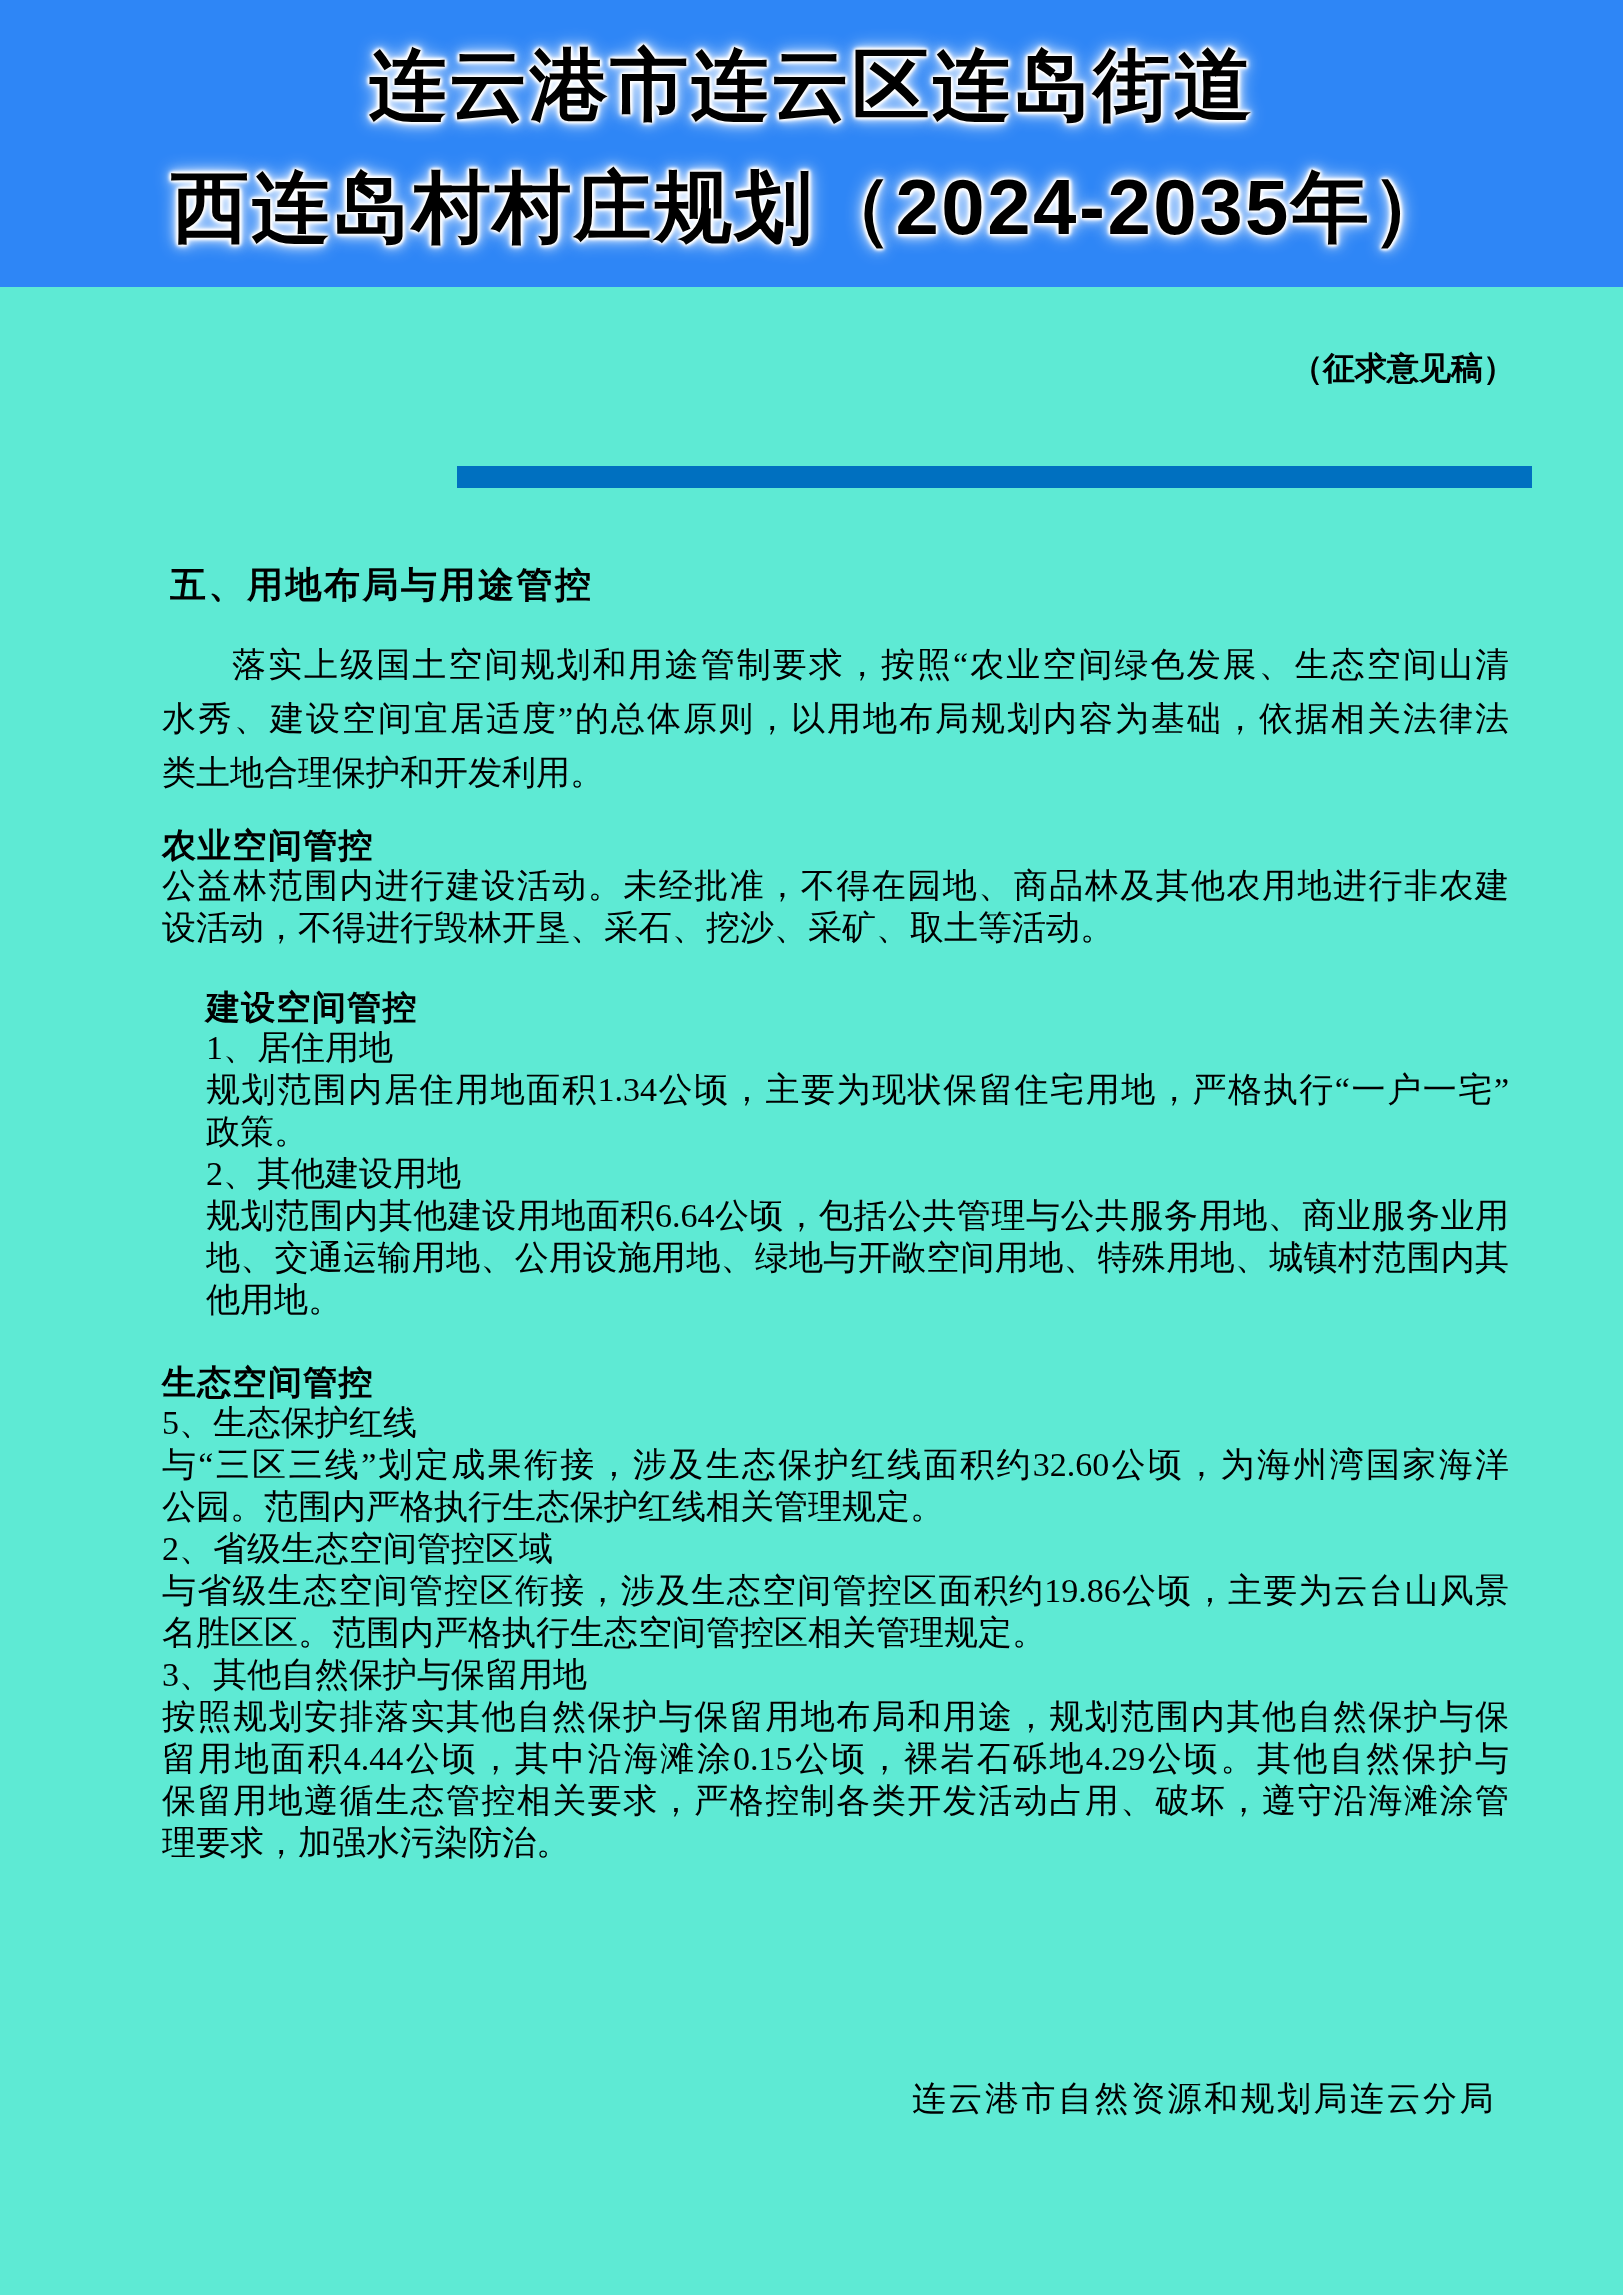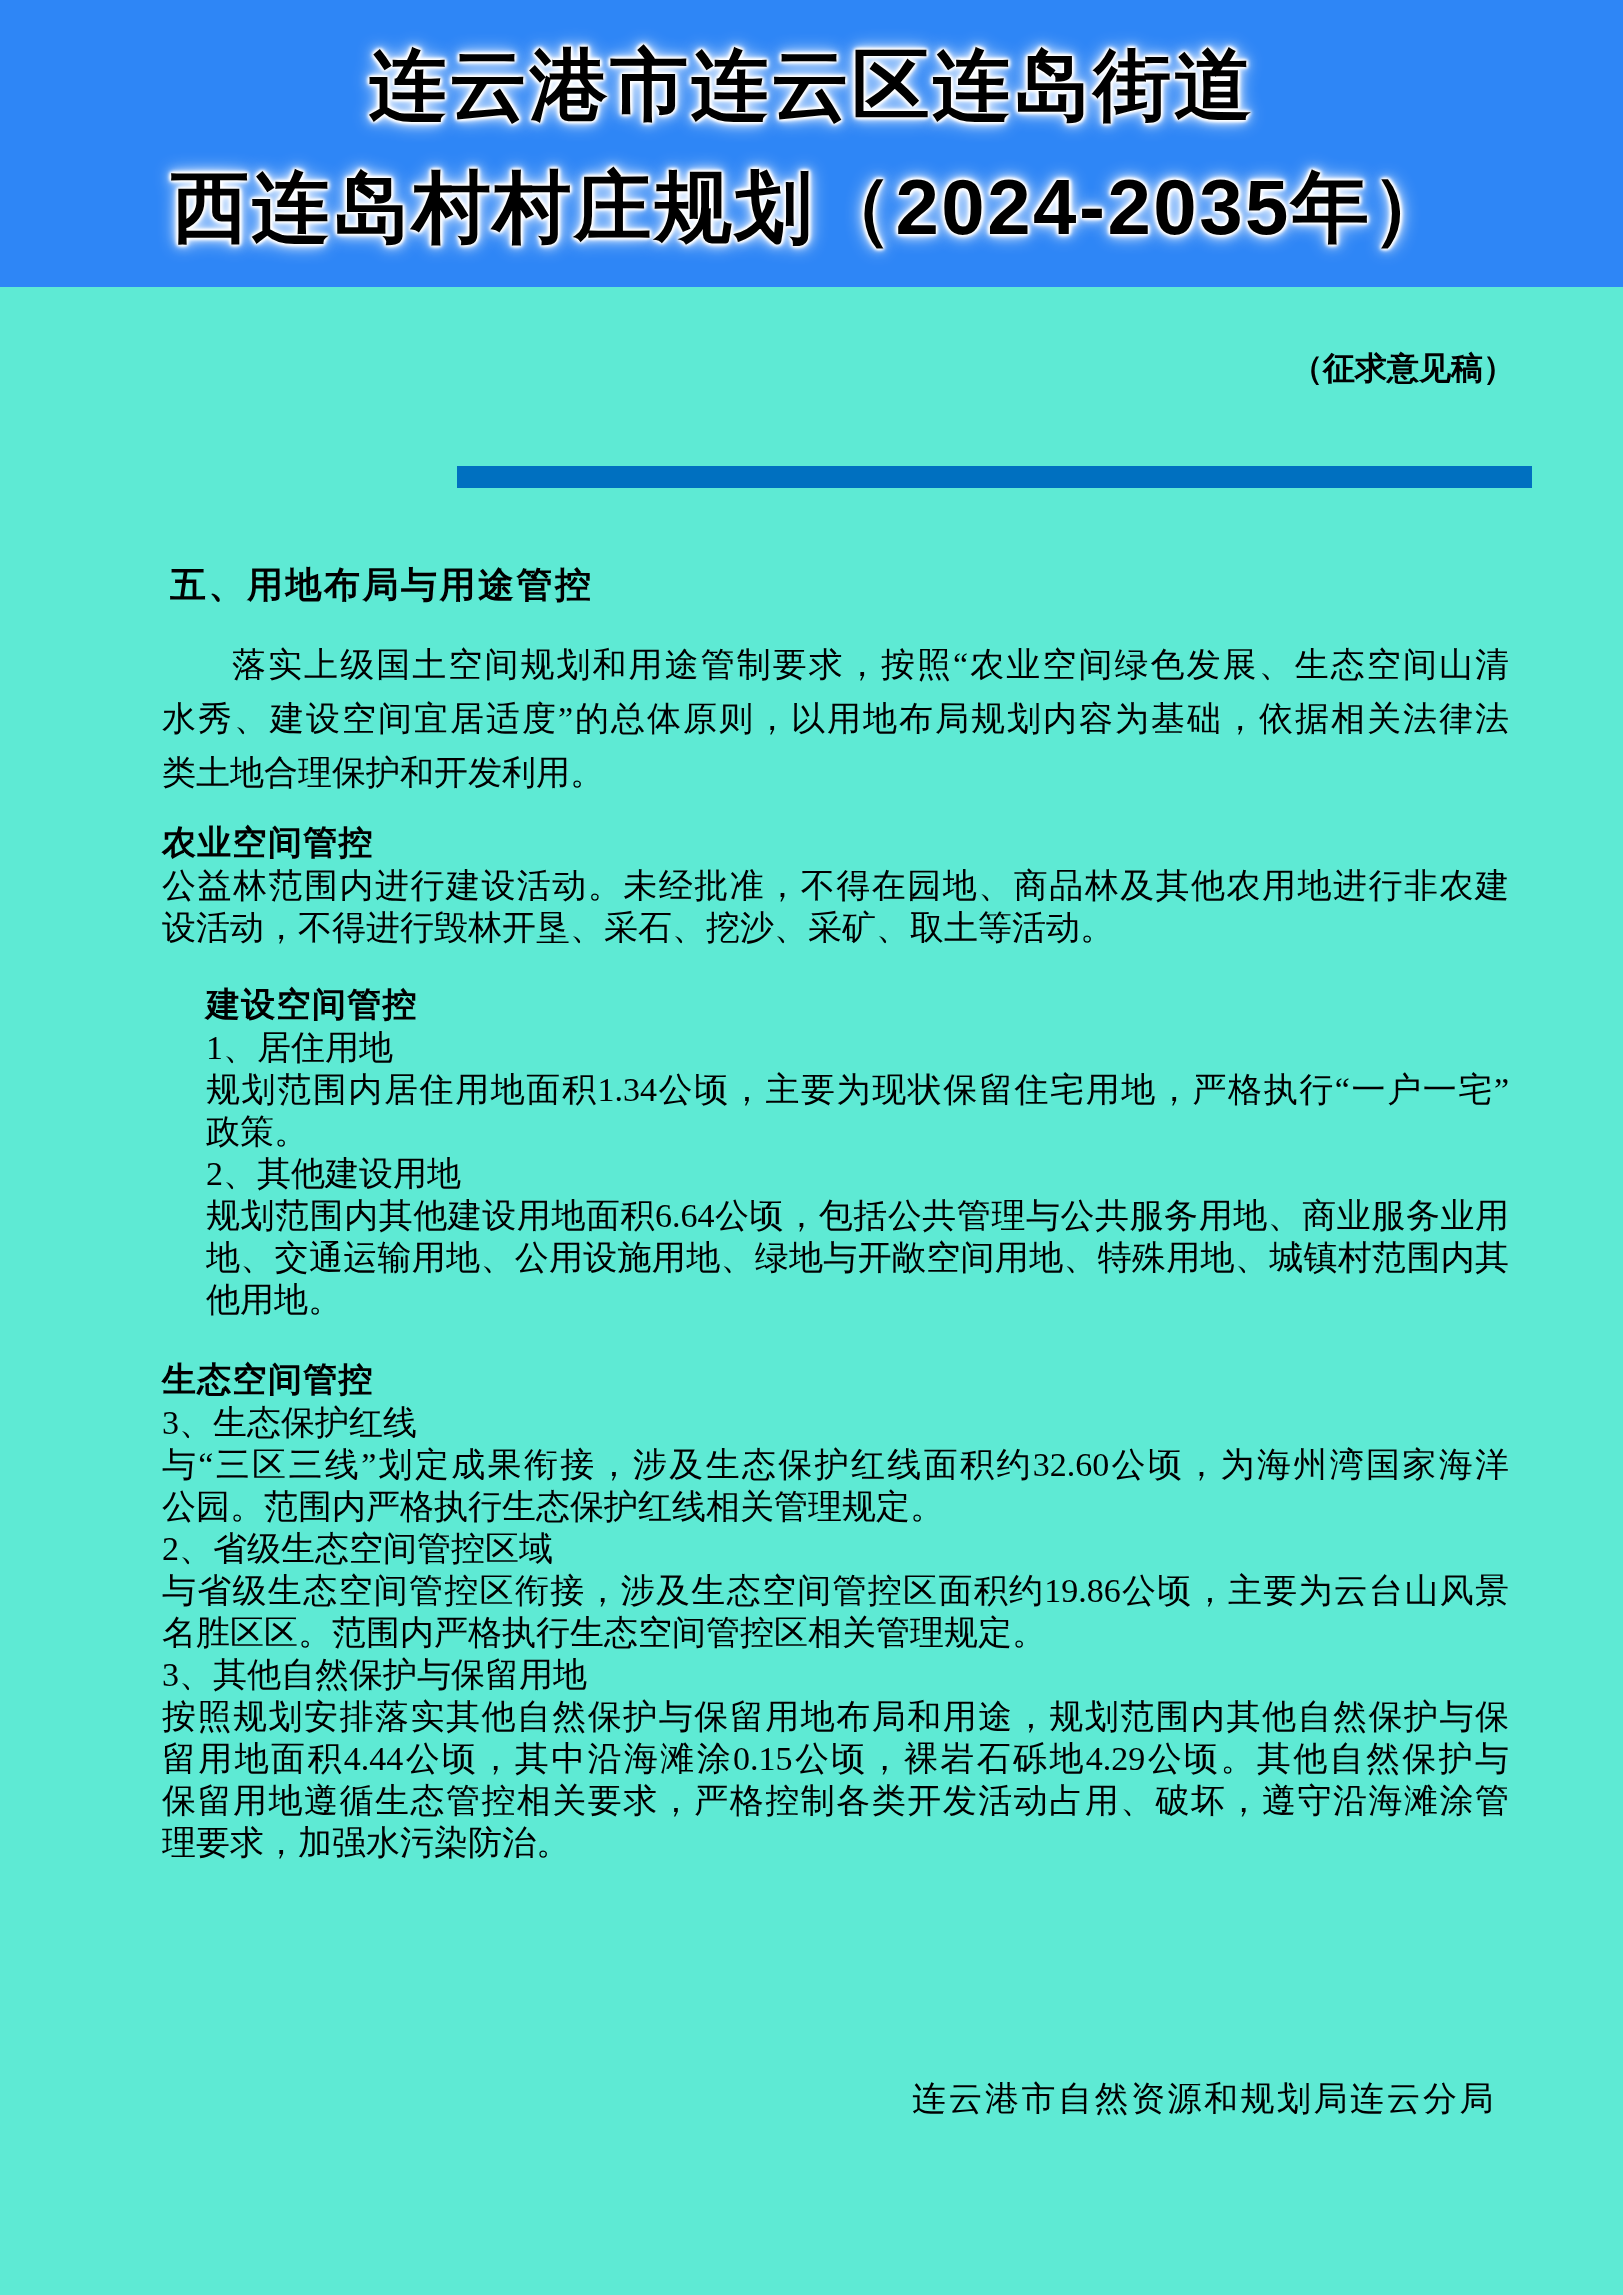--- a/index.html
+++ b/index.html
@@ -65,21 +65,21 @@
   }
   .h1 {
     font-family: "Liberation Sans", sans-serif;
     font-weight: bold;
     font-size: 36px;
     line-height: 48px;
     letter-spacing: 2.5px;
     margin: 8px;
   }
   .subhead {
-    font-family: Liberation Mono, monospace;
+    font-family: Liberation Serif, serif;
     font-weight: bold;
     font-size: 34px;
     line-height: 39px;
     letter-spacing: 1.3px;
     margin: 0;
   }
   .line {
     font-size: 34px;
     line-height: 42px;
     text-align: justify;
@@ -144,21 +144,21 @@
       <div class="line">规划范围内居住用地面积1.34公顷，主要为现状保留住宅用地，严格执行“一户一宅”</div>
       <div class="line last">政策。</div>
       <div class="line last">2、其他建设用地</div>
       <div class="line">规划范围内其他建设用地面积6.64公顷，包括公共管理与公共服务用地、商业服务业用</div>
       <div class="line">地、交通运输用地、公用设施用地、绿地与开敞空间用地、特殊用地、城镇村范围内其</div>
       <div class="line last">他用地。</div>
     </div>
 
     <div class="sec-ecology">
       <div class="subhead">生态空间管控</div>
-      <div class="line last">3、生态保护红线</div>
+      <div class="line last">5、生态保护红线</div>
       <div class="line">与“三区三线”划定成果衔接，涉及生态保护红线面积约32.60公顷，为海州湾国家海洋</div>
       <div class="line last">公园。范围内严格执行生态保护红线相关管理规定。</div>
       <div class="line last">2、省级生态空间管控区域</div>
       <div class="line">与省级生态空间管控区衔接，涉及生态空间管控区面积约19.86公顷，主要为云台山风景</div>
       <div class="line last">名胜区区。范围内严格执行生态空间管控区相关管理规定。</div>
       <div class="line last">3、其他自然保护与保留用地</div>
       <div class="line">按照规划安排落实其他自然保护与保留用地布局和用途，规划范围内其他自然保护与保</div>
       <div class="line">留用地面积4.44公顷，其中沿海滩涂0.15公顷，裸岩石砾地4.29公顷。其他自然保护与</div>
       <div class="line">保留用地遵循生态管控相关要求，严格控制各类开发活动占用、破坏，遵守沿海滩涂管</div>
       <div class="line last">理要求，加强水污染防治。</div>

